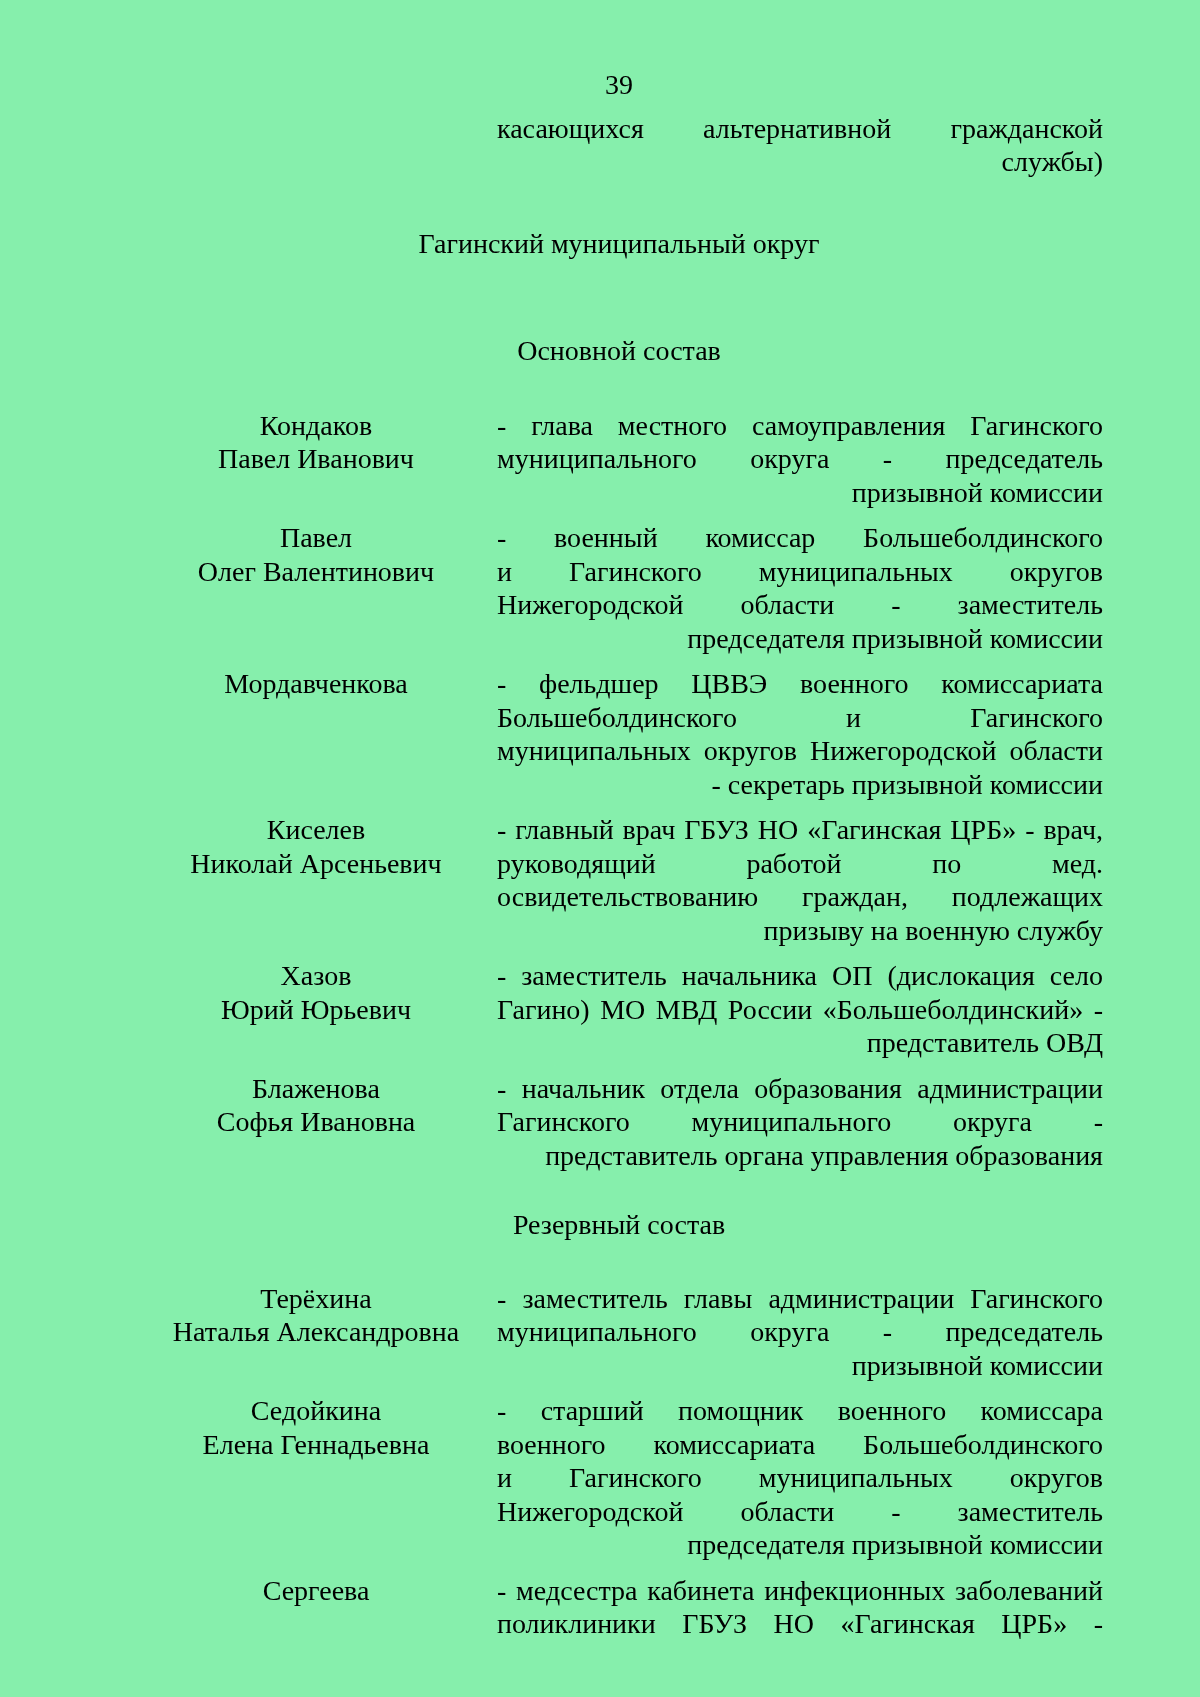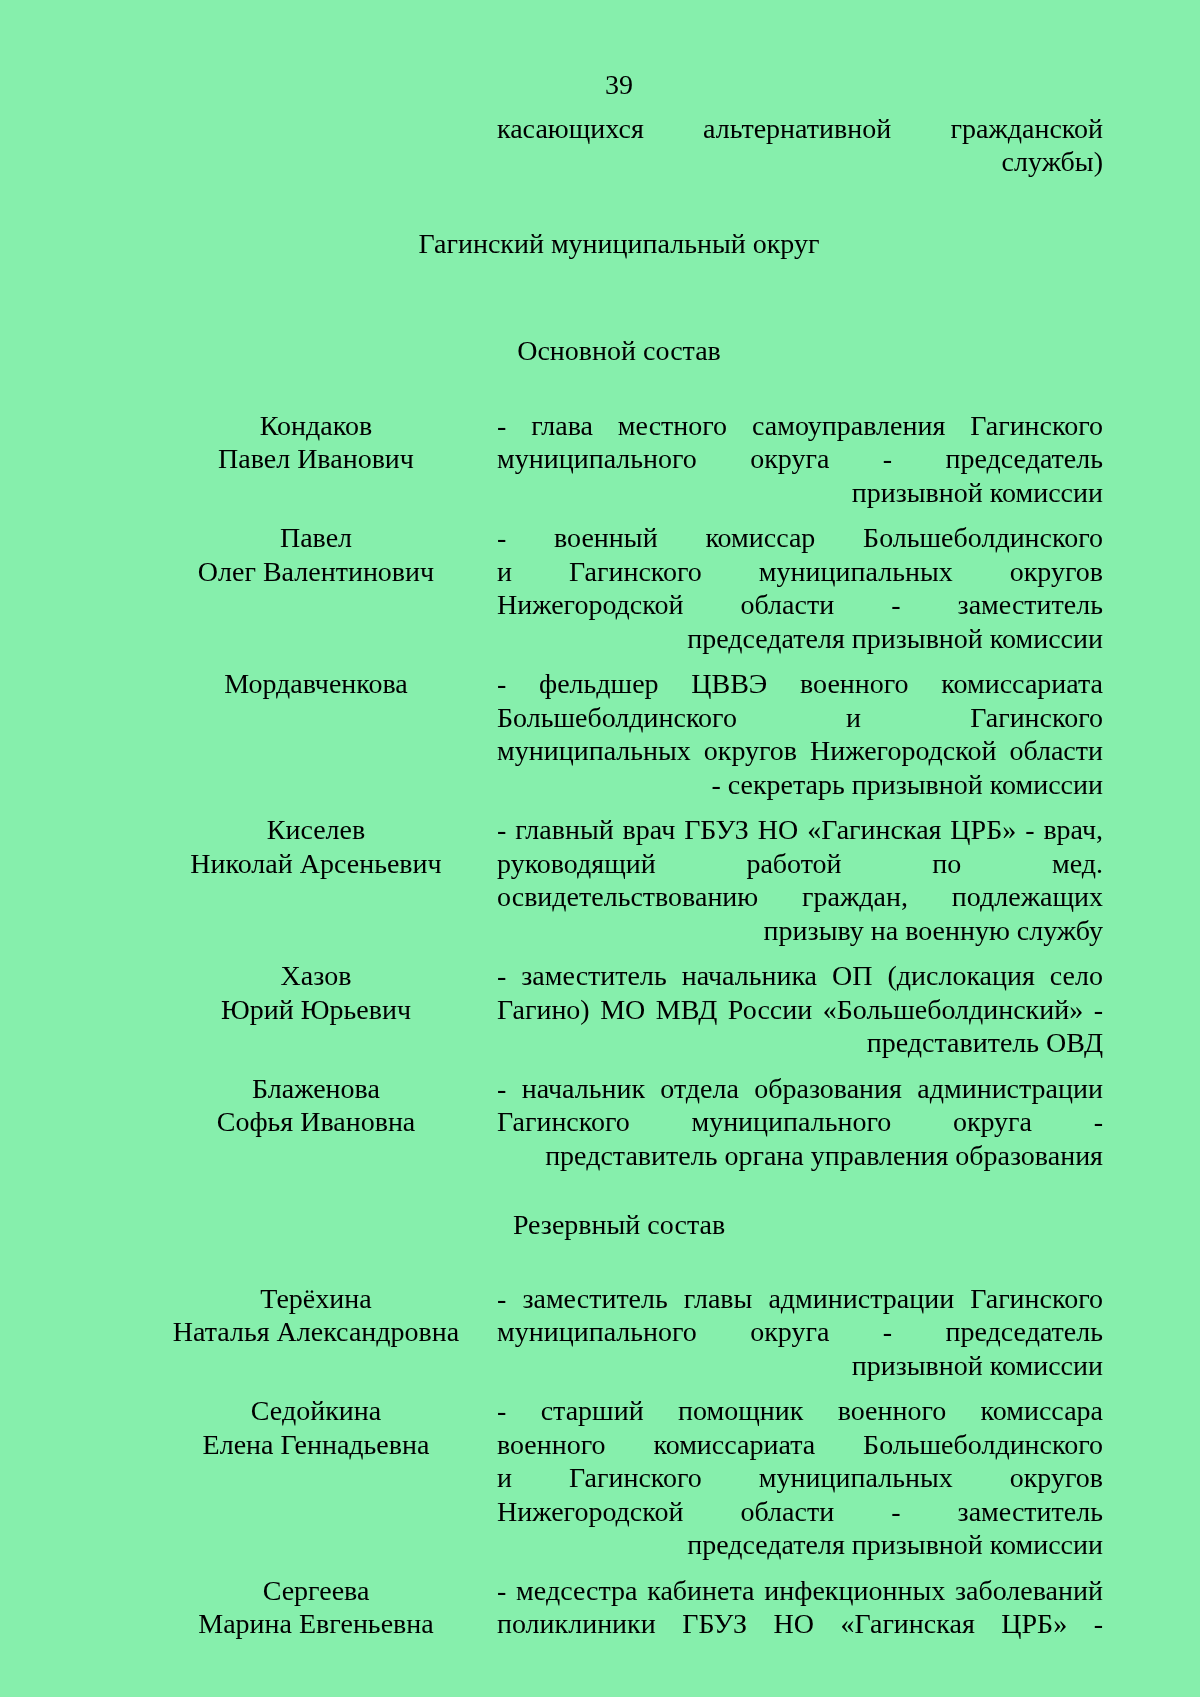--- a/index.html
+++ b/index.html
@@ -184,21 +184,20 @@
         <div class="jl">военного комиссариата Большеболдинского</div>
         <div class="jl">и Гагинского муниципальных округов</div>
         <div class="jl">Нижегородской области - заместитель</div>
         <div class="ll">председателя призывной комиссии</div>
       </div>
     </div>
 
     <div class="entry">
       <div class="name">
         <div>Сергеева</div>
-        <div>Марина Евгеньевна</div>
       </div>
       <div class="role">
         <div class="jl">- медсестра кабинета инфекционных заболеваний</div>
         <div class="jl">поликлиники ГБУЗ НО «Гагинская ЦРБ» -</div>
       </div>
     </div>
 
   </div>
 
 </div>

